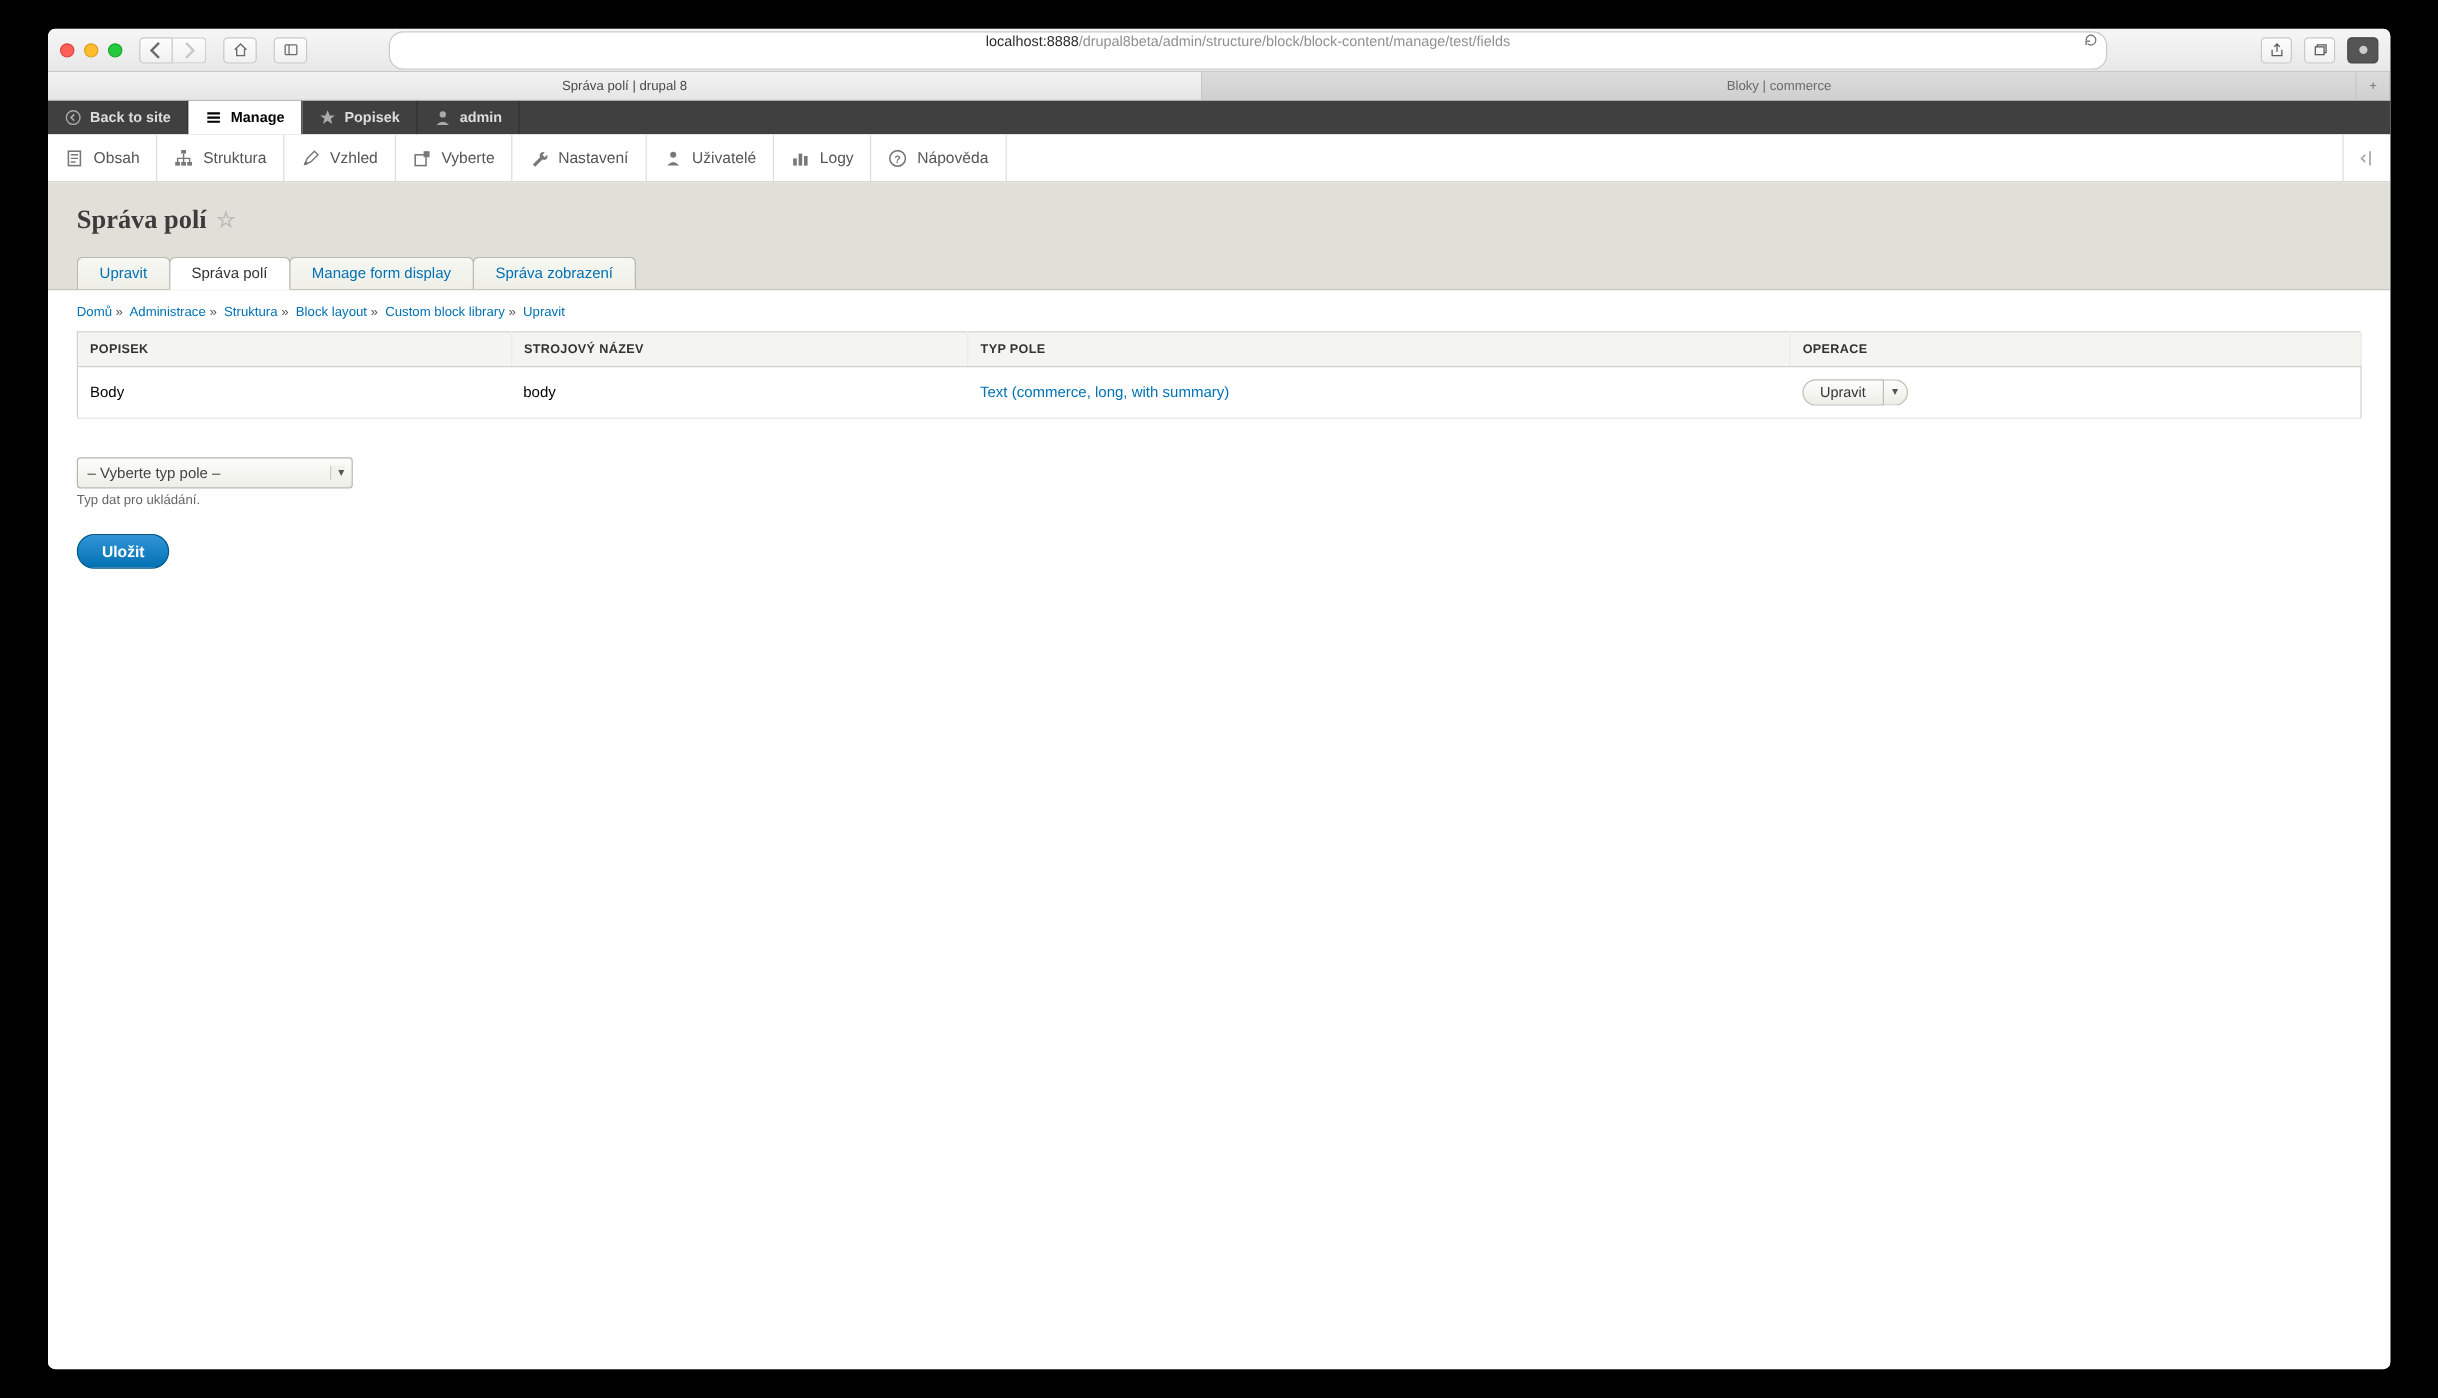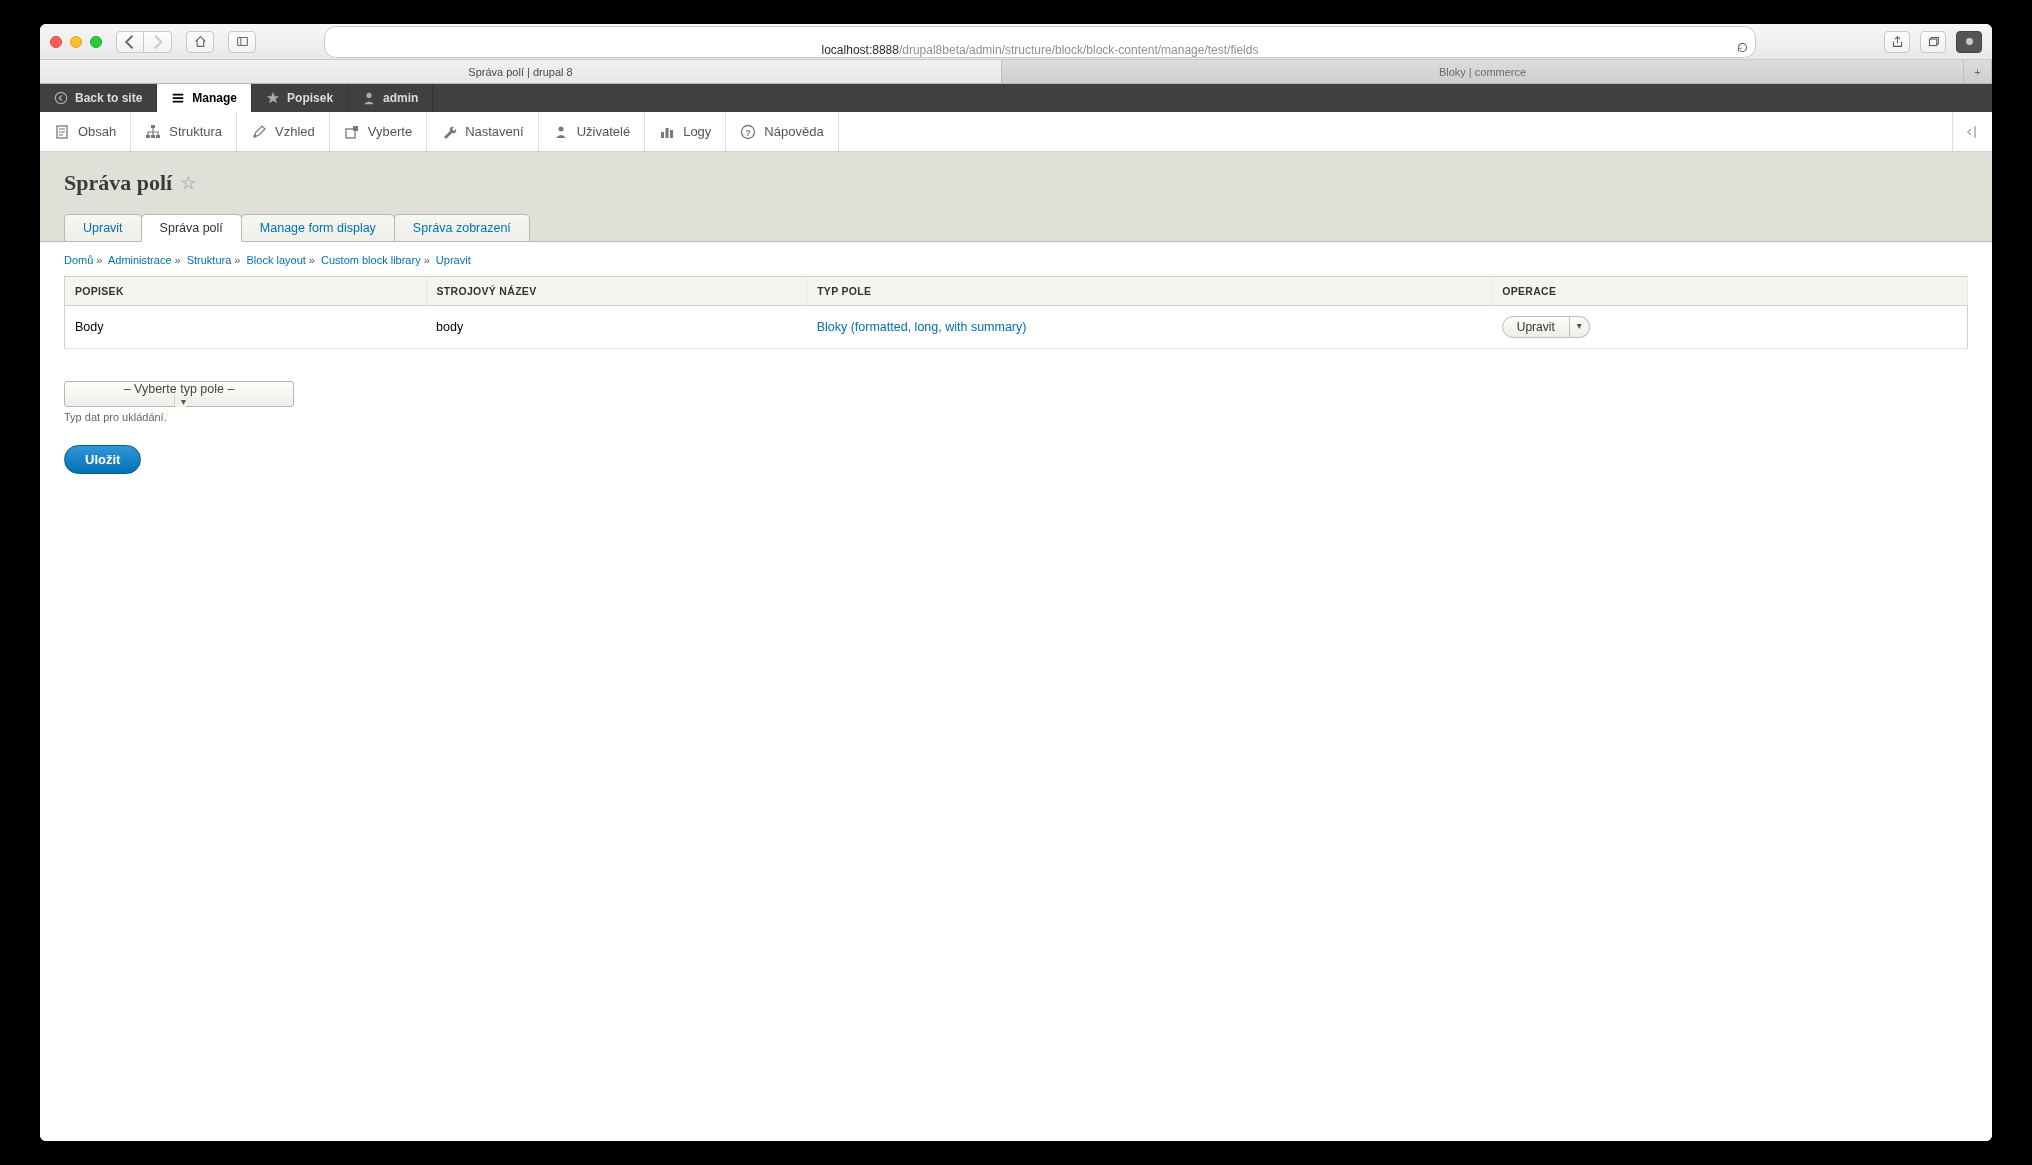--- a/index.html
+++ b/index.html
@@ -12,21 +12,21 @@
 .traffic-lights { display: flex; gap: 8px; margin-right: 6px; }
 .tl { width: 12px; height: 12px; border-radius: 50%; }
 .tl.red { background: #ff5f56; border: 1px solid #e0443e; }
 .tl.yellow { background: #ffbd2e; border: 1px solid #dea123; }
 .tl.green { background: #27c93f; border: 1px solid #1aab29; }
 .nav-btns { display: flex; gap: 0; }
 .nav-btn { width: 28px; height: 22px; background: linear-gradient(#fdfdfd,#f1f1f1); border: 1px solid #c9c9c9; display:flex; align-items:center; justify-content:center; color:#6b6b6b; font-size:14px;}
 .nav-btn.left { border-radius: 4px 0 0 4px; }
 .nav-btn.right { border-radius: 0 4px 4px 0; border-left: none; }
 .nav-btn.single { border-radius: 4px; margin-left: 6px; }
-.url-bar { flex: 1; margin: 0 120px 0 60px; height: 32px; background: #fff; border: 1px solid #c9c9c9; border-radius: 12px; display: flex; align-items: flex-end; justify-content: center; font-size: 12px; color: #909090; position: relative; }
+.url-bar { flex: 1; margin: 0 120px 0 60px; height: 32px; background: #fff; border: 1px solid #c9c9c9; border-radius: 12px; display: flex; align-items: flex-start; justify-content: center; font-size: 12px; color: #909090; position: relative; }
 .url-bar .host { color: #2b2b2b; }
 .url-bar .reload { position: absolute; right: 6px; color: #6b6b6b; }
 .chrome-right-icons { display:flex; gap: 10px; }
 .chrome-ico { width: 26px; height: 22px; background: linear-gradient(#fdfdfd,#f1f1f1); border:1px solid #c9c9c9; border-radius:4px; display:flex;align-items:center;justify-content:center;color:#5a5a5a;font-size:14px;}
 
 .browser-tabs { display:flex; height:24px; background: linear-gradient(#e5e5e5,#d8d8d8); border-bottom:1px solid #b8b8b8; font-size:11px; color:#4a4a4a; }
 .btab { flex:1; display:flex; align-items:center; justify-content:center; border-right:1px solid #c0c0c0; background: linear-gradient(#f2f2f2,#e6e6e6);}
 .btab.inactive { background: linear-gradient(#dcdcdc,#cfcfcf); color:#6a6a6a;}
 .btab.plus { flex:0 0 28px; justify-content:center; }
 
@@ -67,21 +67,21 @@
 .dropbutton .main { background:linear-gradient(#fdfdfb,#eeeee8); border:1px solid #bfbfb8; border-radius:12px 0 0 12px; padding:3px 14px; font-size:12px; color:#333; cursor:pointer;}
 .dropbutton .arrow { background:linear-gradient(#fdfdfb,#eeeee8); border:1px solid #bfbfb8; border-left:none; border-radius:0 12px 12px 0; padding:3px 7px; font-size:10px; color:#555; cursor:pointer;}
 
 .add-field-row { display:flex; gap: 0; margin-top: 14px;}
 .add-col { display:flex; flex-direction:column; }
 .add-col.label-col { width: 520px; }
 .add-col.type-col { flex:1; }
 .add-col label { font-size:12.5px; color:#333; margin-bottom:4px;}
 .add-col input[type=text] { width: 150px; height: 24px; border:1px solid #b6b6b0; border-radius:2px; padding:0 4px; font-size:12px;}
 .add-col .desc { font-size:11px; color:#666; margin-top:4px;}
-.type-select { width: 230px; height:26px; border:1px solid #b6b6b0; border-radius:3px; background:linear-gradient(#fdfdfb,#eeeee8); display:flex; align-items:center; justify-content:space-between; padding:0 8px; font-size:12.5px; color:#444; cursor:pointer;flex-direction:column;}
+.type-select { width: 230px; height:26px; border:1px solid #b6b6b0; border-radius:3px; background:linear-gradient(#fdfdfb,#eeeee8); display:flex; align-items:center; justify-content:space-between; padding:0 8px; font-size:12.5px; color:#444; cursor:pointer;}
 .type-select .caret { font-size:10px; color:#555; background:#f2f2ec; border-left:1px solid #ccc; padding-left:6px; margin-right:-2px;}
 
 .submit-btn { margin-top: 22px; background: linear-gradient(#3395d8,#0071b3); color:#fff; border:1px solid #005a8c; border-radius:16px; padding:6px 20px; font-size:13px; font-weight:bold; cursor:pointer;}
 
 .icon-svg { width:100%; height:100%; }
 </style>
 </head>
 <body>
 
 <div class="viewport">
@@ -306,21 +306,21 @@
           <th style="width:19%;">POPISEK</th>
           <th style="width:20%;">STROJOVÝ NÁZEV</th>
           <th style="width:36%;">TYP POLE</th>
           <th>OPERACE</th>
         </tr>
       </thead>
       <tbody>
         <tr>
           <td>Body</td>
           <td>body</td>
-          <td><a href="#">Bloky (formatted, long, with summary)</a></td>
+          <td><a href="#">Text (commerce, long, with summary)</a></td>
           <td>
             <span class="dropbutton">
               <span class="main">Upravit</span>
               <span class="arrow">▾</span>
             </span>
           </td>
         </tr>
       </tbody>
     </table>
 

